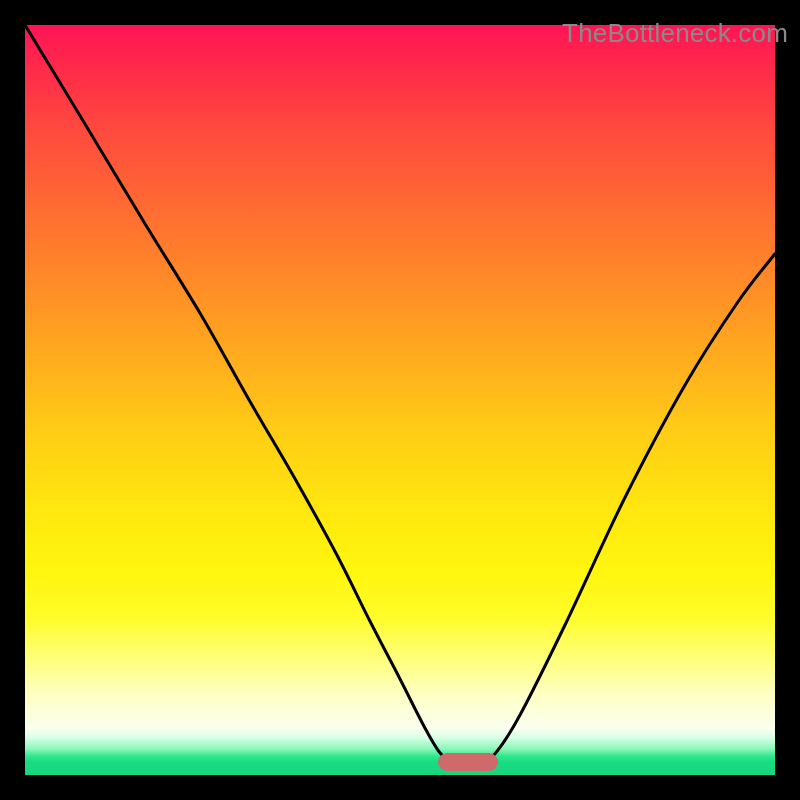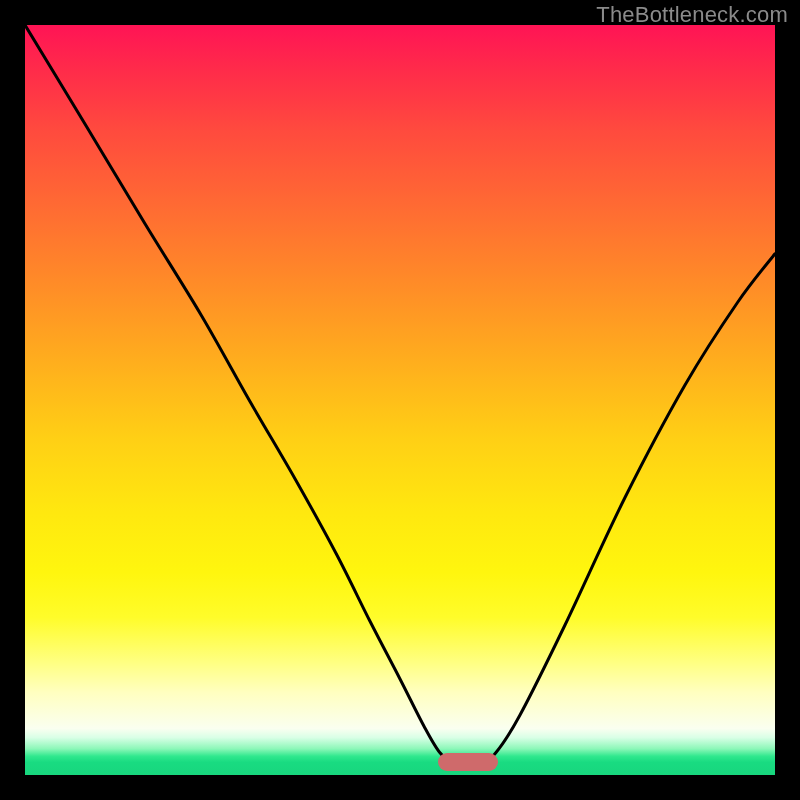--- a/index.html
+++ b/index.html
@@ -12,24 +12,24 @@
     font-family: Arial, Helvetica, sans-serif;
   }
   .outer {
     width: 800px;
     height: 800px;
     background: #000;
     position: relative;
   }
   .watermark {
     position: absolute;
-    top: 2px;
+    top: 18px;
     right: 12px;
     color: #8a8a8a;
-    font-size: 22px;
+    font-size: 26px;
     font-weight: 500;
     letter-spacing: 0.2px;
     z-index: 30;
   }
   .plot {
     position: absolute;
     left: 25px;
     top: 25px;
     width: 750px;
     height: 750px;

